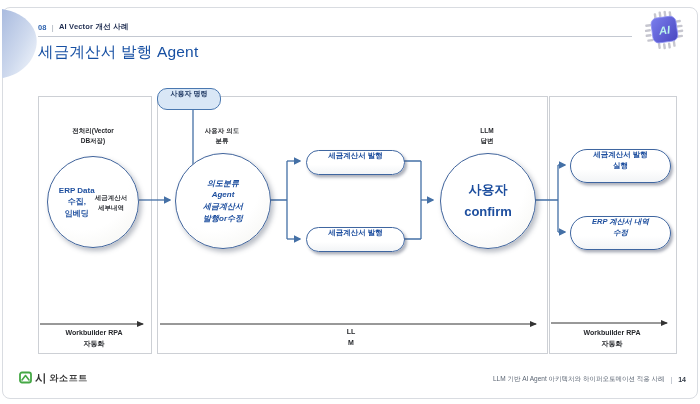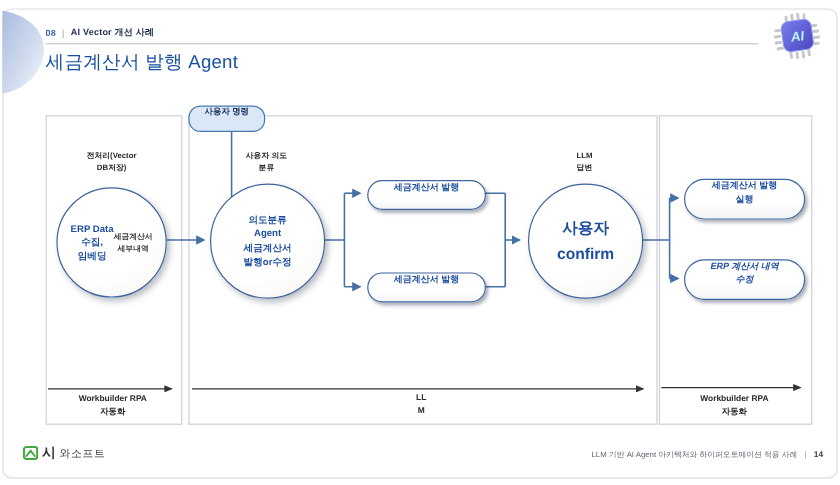--- a/index.html
+++ b/index.html
@@ -58,21 +58,21 @@
   .pill-c{left:570px;top:149px;width:99px;height:32px;}
   .pill-d{left:570px;top:216px;width:99px;height:32px;font-style:italic;}
   
   .lane-label{text-align:center;font-size:7px;font-weight:bold;color:#26282c;line-height:1.55;}
   .lane-left{left:38px;top:328px;width:112px;}
   .lane-center{left:345px;top:327px;width:12px;word-break:break-all;}
   .lane-right{left:549px;top:328px;width:126px;}
   
   .footer-logo{left:19px;top:371px;display:flex;align-items:flex-end;gap:3px;}
   .logo-primary{font-size:11.5px;font-weight:bold;color:#333;line-height:1;}
-  .logo-secondary{font-size:9px;font-weight:normal;color:#3c3c3c;letter-spacing:.6px;line-height:1.1;}
+  .logo-secondary{font-size:9px;font-weight:bold;color:#3c3c3c;letter-spacing:.6px;line-height:1.1;}
   .footer-right{right:14px;top:375px;display:flex;align-items:center;gap:6px;
     font-size:6.5px;color:#5a6472;}
   .footer-right .pg{font-size:7px;font-weight:bold;color:#343c48;}
   .footer-right .dv{color:#9aa3b0;}
   svg{display:block;}
 </style>
 </head>
 <body>
 
 <div class="abs slide"></div>
@@ -168,21 +168,21 @@
 <div class="abs stage-label preline" style="left:437px;top:126px;">LLM
 답변</div>
 
 <div class="abs node-circle" style="left:47px;top:156px;width:90px;height:90px;">
   <div class="node-bold preline">ERP Data
 수집,
 임베딩</div>
   <div class="node-sub preline">세금계산서
 세부내역</div>
 </div>
-<div class="abs node-circle" style="left:175px;top:153px;width:94px;height:94px;">
+<div class="abs node-circle" style="left:175px;top:153px;width:94px;height:94px;font-style:italic;">
   <div class="node-bold preline">의도분류
 Agent
 세금계산서
 발행or수정</div>
 </div>
 <div class="abs node-circle" style="left:440px;top:153px;width:94px;height:94px;">
   <div class="node-bold preline" style="font-size:13px;line-height:1.7;">사용자
 confirm</div>
 </div>
 

